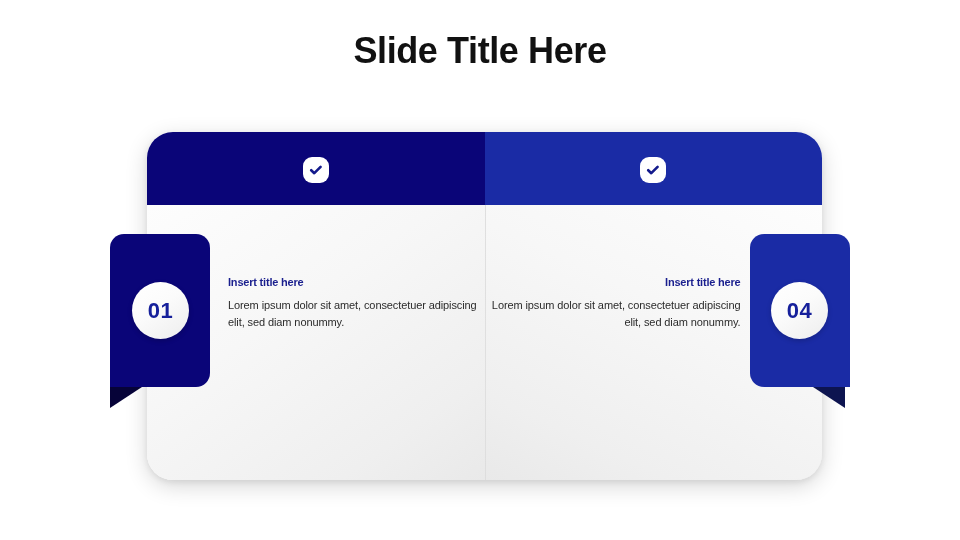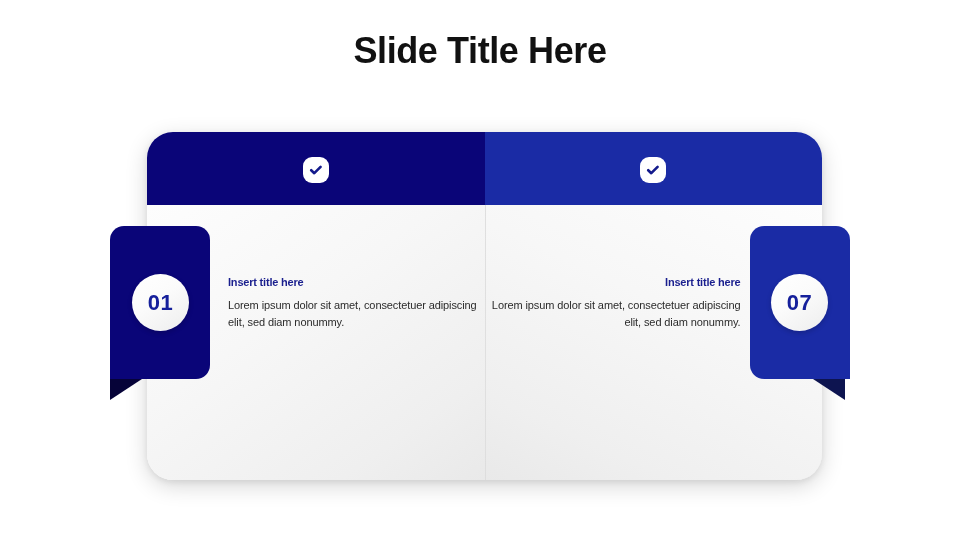--- a/index.html
+++ b/index.html
@@ -102,21 +102,21 @@
     align-items: center;
     justify-content: center;
   }
   .check-badge svg { display: block; }
 
   
   .tab {
     position: absolute;
     width: 95px;
     height: 153px;
-    top: 226px;
+    top: 234px;
   }
   .tab-left  { left: 110px; }
   .tab-right { left: 750px; }
 
   .tab-plate {
     position: absolute;
     left: 0;
     top: 0;
     width: 100px;
     height: 153px;
@@ -241,16 +241,16 @@
 
   <div class="tab tab-left">
     <div class="tab-plate"></div>
     <div class="tab-tail"></div>
     <div class="num-circle">01</div>
   </div>
 
   <div class="tab tab-right">
     <div class="tab-plate"></div>
     <div class="tab-tail"></div>
-    <div class="num-circle">07</div>
+    <div class="num-circle">04</div>
   </div>
 
 </div>
 
 </body></html>

